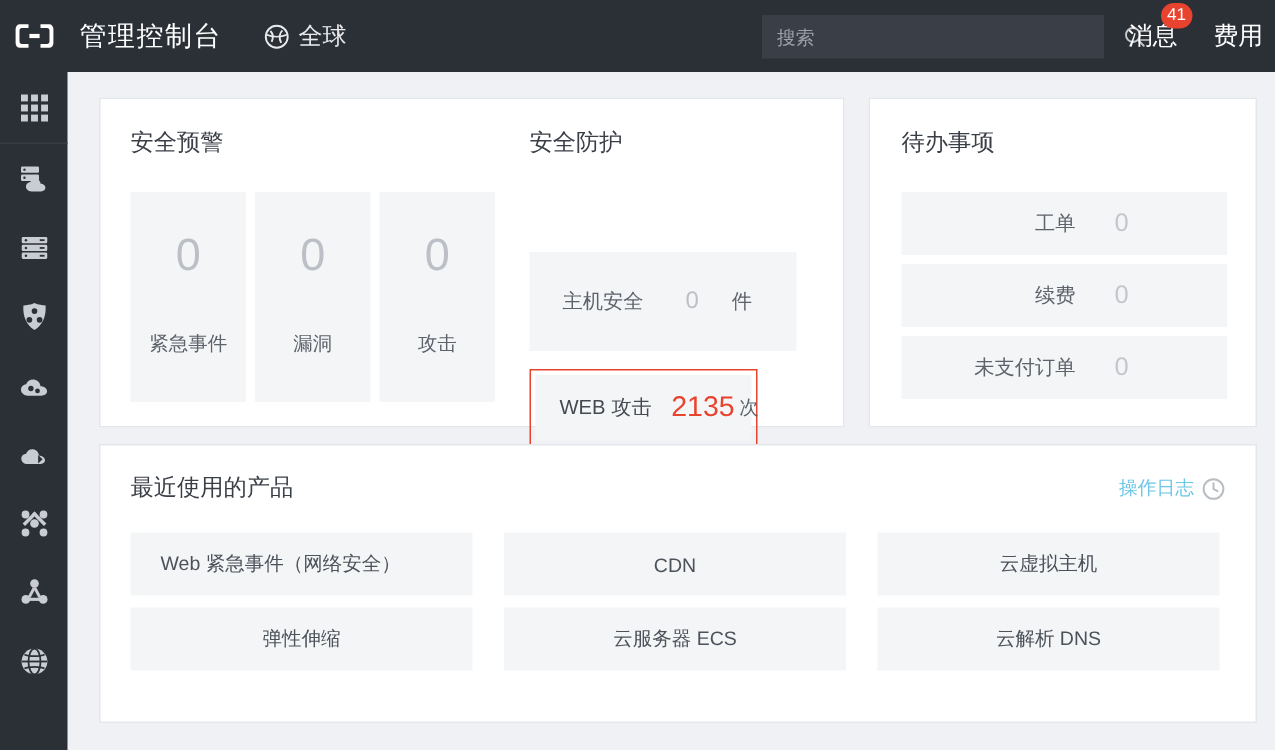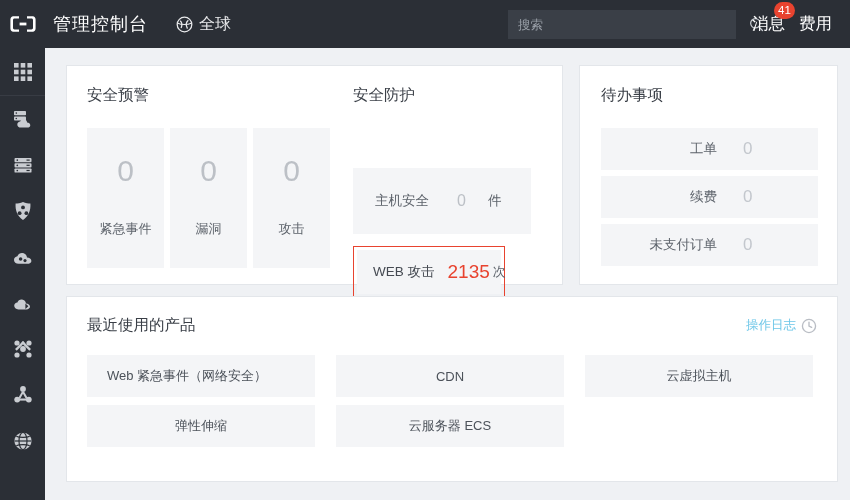--- a/index.html
+++ b/index.html
@@ -57,21 +57,21 @@
   .search-icn { width: 15px; height: 15px; display: block; }
 
   .hdr-right {
     position: absolute; left: 752px; top: 0; height: 48px;
     display: flex; align-items: center;
   }
   .hdr-item {
     position: relative; color: #ffffff; font-size: 16.5px;
     white-space: nowrap; margin-right: 14px;
   }
-  .hdr-item:last-child { margin-right: 0; }
+  .hdr-item:last-child { margin-right: 0; margin-left: 10px; }
   .badge {
     position: absolute; top: -11px; left: 22px;
     min-width: 20px; height: 17px;
     background: #e8432f; color: #fff;
     border-radius: 9px;
     font-size: 11.5px; line-height: 17px; 
     padding: 0 4px;
   }
 
   
@@ -437,17 +437,18 @@
           </svg>
         </div>
       </div>
 
       <div class="prod-grid">
         <div class="prod-tile lead">Web 紧急事件（网络安全）</div>
         <div class="prod-tile">CDN</div>
         <div class="prod-tile">云虚拟主机</div>
         <div class="prod-tile">弹性伸缩</div>
         <div class="prod-tile">云服务器 ECS</div>
+        <div class="prod-tile">云解析 DNS</div>
       </div>
     </div>
 
   </div>
 </div>
 
 </body></html>

